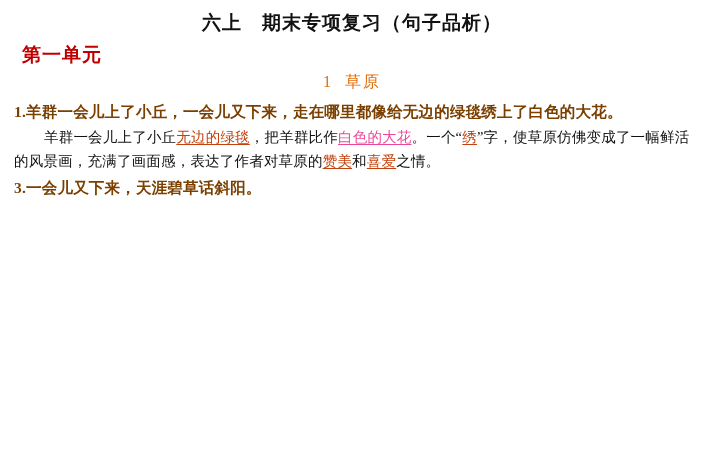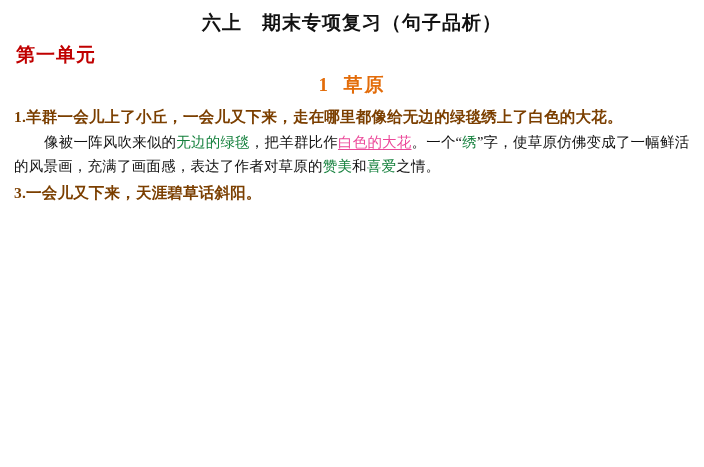--- a/index.html
+++ b/index.html
@@ -29,49 +29,50 @@
     margin: 4px 0 2px 0;
     color: #111111;
   }
   .doc-title .paren {
     color: #111111;
   }
   .unit-heading {
     color: #c00000;
     font-size: 19px;
     font-weight: bold;
-    margin: 6px 0 4px 2px;
+    margin: 6px 0 4px 8px;
     letter-spacing: 1px;
   }
   .section-title {
     text-align: center;
     color: #e36c09;
-    font-size: 19px;
-    font-weight: bold;
+    font-size: 16px;
+    font-weight: normal;
     margin: 4px 0 6px 0;
     letter-spacing: 2px;
   }
   .q-line {
     font-size: 15.5px;
     font-weight: bold;
     line-height: 1.62;
     margin: 2px 4px 0 0;
     letter-spacing: 0.2px;
   }
   .q-line.brown { color: #7b3f00; }
   .answer {
     font-size: 14.5px;
     line-height: 1.62;
     margin: 2px 0 2px 0;
     text-indent: 30px;
     color: #111111;
     letter-spacing: 0.2px;
   }
   .hl {
-    color: #15803d;
+    color: #c2410c;
+    text-decoration: underline;
     text-underline-offset: 2px;
   }
   .hl-blue {
     color: #ec4899;
     text-decoration: underline;
     text-underline-offset: 2px;
   }
 </style>
 </head>
 <body>
@@ -85,21 +86,21 @@
   <div class="unit-heading">第一单元</div>
 
   <div class="section-title">
     <span>1</span>&nbsp;&nbsp;<span>草原</span>
   </div>
 
   <div class="q-line brown">
     <span>1.</span><span>羊群一会儿上了小丘，一会儿又下来，走在哪里都像给无边的绿毯绣上了白色的大花。</span>
   </div>
   <div class="answer">
-    <span>像被一阵风吹来似的</span><span class="hl">无边的绿毯</span><span>，把羊群比作</span><span class="hl-blue">白色的大花</span><span>。一个“</span><span class="hl">绣</span><span>”字，使草原仿佛变成了一幅鲜活的风景画，充满了画面感，表达了作者对草原的</span><span class="hl">赞美</span><span>和</span><span class="hl">喜爱</span><span>之情。</span>
+    <span>羊群一会儿上了小丘</span><span class="hl">无边的绿毯</span><span>，把羊群比作</span><span class="hl-blue">白色的大花</span><span>。一个“</span><span class="hl">绣</span><span>”字，使草原仿佛变成了一幅鲜活的风景画，充满了画面感，表达了作者对草原的</span><span class="hl">赞美</span><span>和</span><span class="hl">喜爱</span><span>之情。</span>
   </div>
 
 
   <div class="q-line brown">
     <span>3.</span><span>一会儿又下来，天涯碧草话斜阳。</span>
   </div>
 
 </div>
 
 </body></html>

